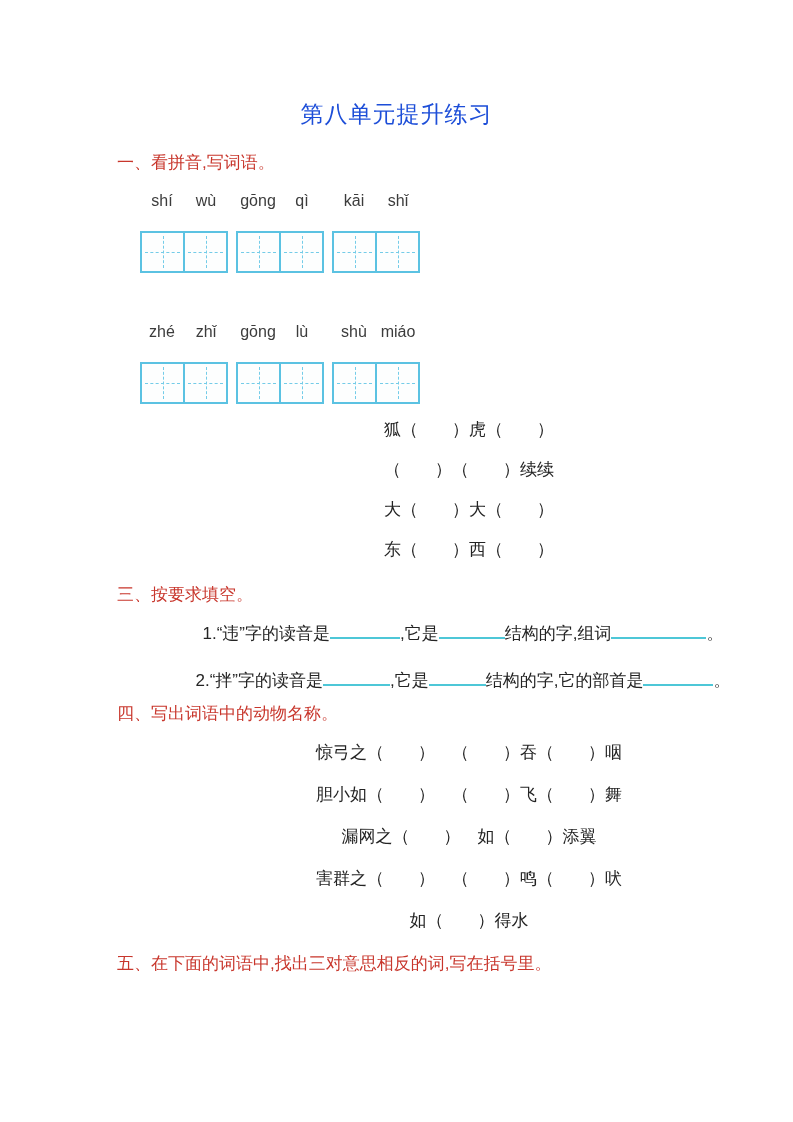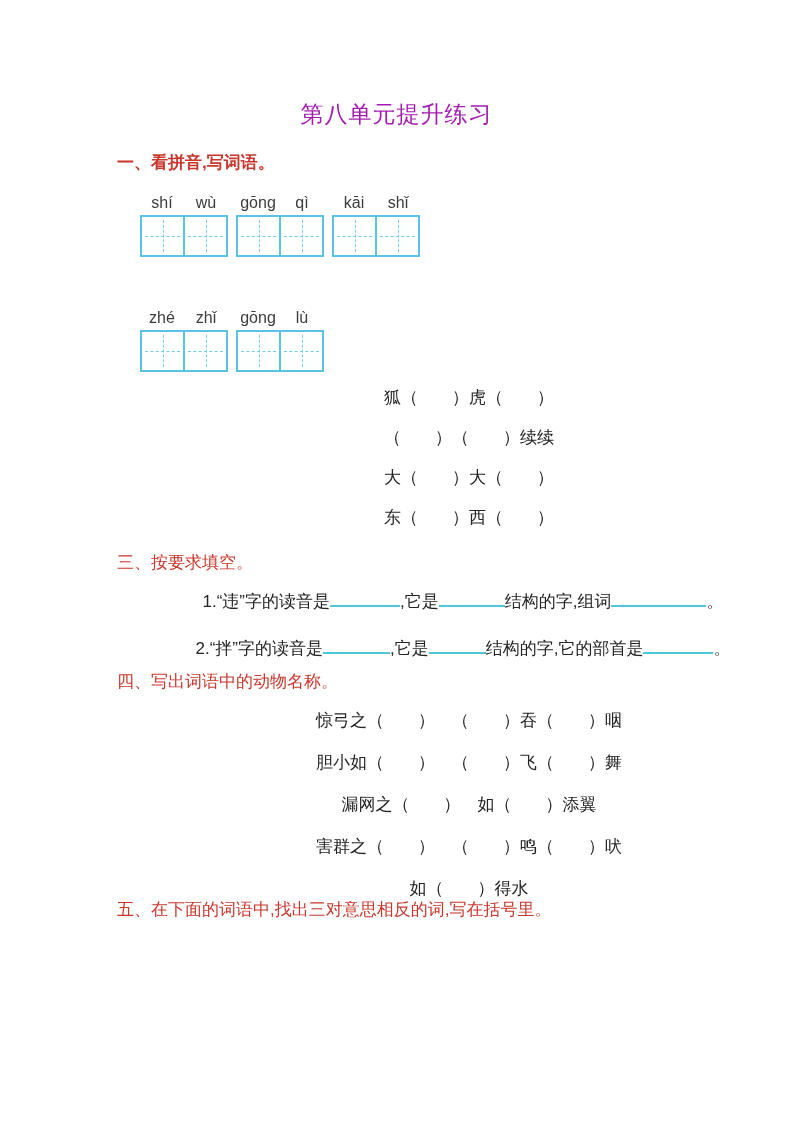--- a/index.html
+++ b/index.html
@@ -9,42 +9,42 @@
     font-family:"Liberation Sans","DejaVu Sans",sans-serif;
     color:#2e2e2e;
     -webkit-font-smoothing:antialiased;
   }
   .page { position:relative; width:793px; height:1122px; overflow:hidden; background:#fff; }
 
   .title {
     margin:0; padding-top:99px;
     text-align:center;
     font-size:23px; font-weight:500; letter-spacing:1px;
-    color:#a21caf; line-height:31px;
+    color:#1d4ed8; line-height:31px;
   }
 
   .heading {
     margin:0 0 0 117px;
     font-size:17px; line-height:22px;
     color:#c8362c; font-weight:400;
     white-space:pre;
   }
-  .h-sec1 { margin-top:22px;font-weight:bold; }
+  .h-sec1 { margin-top:22px; }
   .h-sec2 { margin-top:40px; }
   .h-sec3 { margin-top:24px; }
   .h-sec4 { margin-top:12px; }
-  .h-sec5 { }
+  .h-sec5 { margin-top:22px; }
 
   
   .pinyin-block { margin-left:140px; }
   .pb-row1 { margin-top:18px; }
   .pb-row2 { margin-top:50px; }
   .pinyin-row { display:flex; gap:8px; }
   .pin-group { width:88px; }
-  .syllables { display:flex; height:22px; align-items:center; padding-bottom:1px; }
+  .syllables { display:flex; height:22px; align-items:flex-start; padding-bottom:17px; }
   .syllables span {
     width:50%; text-align:center;
     font-size:16px; color:#3c3c3c; line-height:18px;
   }
   .gridbox { display:flex; height:42px; border:2px solid #5bc2e2; box-sizing:border-box; background:#fdfefe; }
   .cell { position:relative; flex:1; }
   .cell + .cell { border-left:2px solid #5bc2e2; }
   .cell::before {
     content:""; position:absolute; left:50%; top:3px; bottom:3px;
     border-left:1px dashed #74cce8;
@@ -136,20 +136,30 @@
       <div class="pin-group">
         <div class="syllables">
           <span>gōng</span>
           <span>lù</span>
         </div>
         <div class="gridbox">
           <div class="cell"></div>
           <div class="cell"></div>
         </div>
       </div>
+      <div class="pin-group">
+        <div class="syllables">
+          <span>shù</span>
+          <span>miáo</span>
+        </div>
+        <div class="gridbox">
+          <div class="cell"></div>
+          <div class="cell"></div>
+        </div>
+      </div>
     </div>
   </div>
 
   <div class="line s2-line s2-first">狐（　　）虎（　　）</div>
   <div class="line s2-line">（　　）（　　）续续</div>
   <div class="line s2-line">大（　　）大（　　）</div>
   <div class="line s2-line">东（　　）西（　　）</div>
 
   <div class="heading h-sec3">三、按要求填空。</div>
   <div class="line s3-item s3-item1"><span>1.“违”字的读音是</span><span class="blank b70"></span><span>,它是</span><span class="blank b66"></span><span>结构的字,组词</span><span class="blank b95"></span><span>。</span></div>

